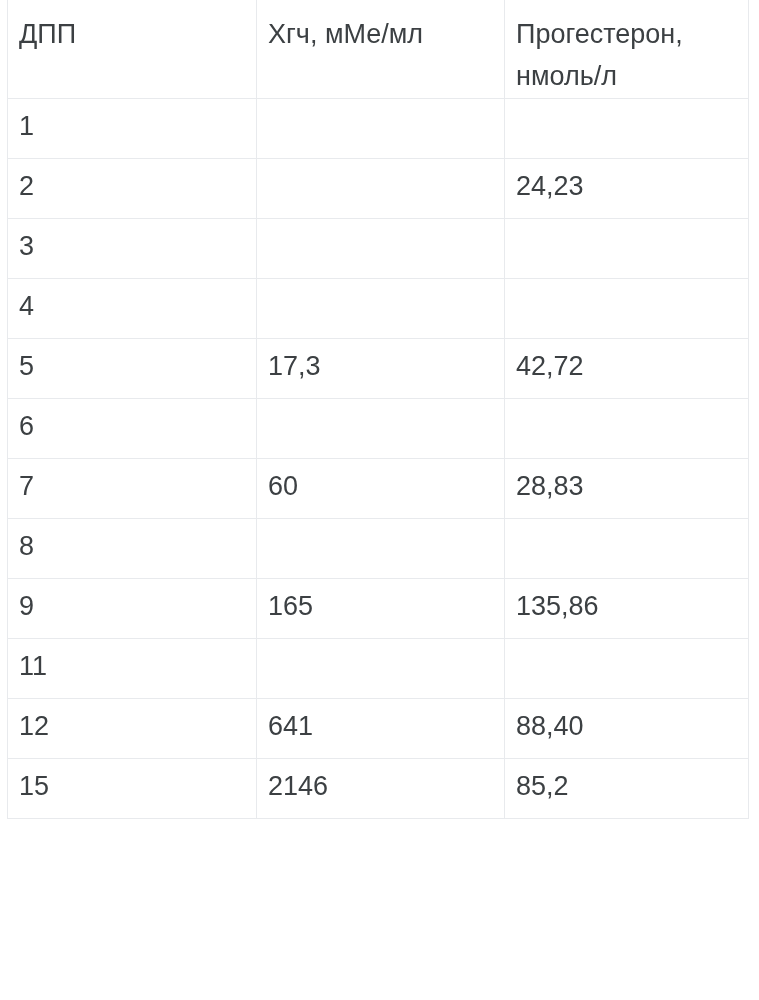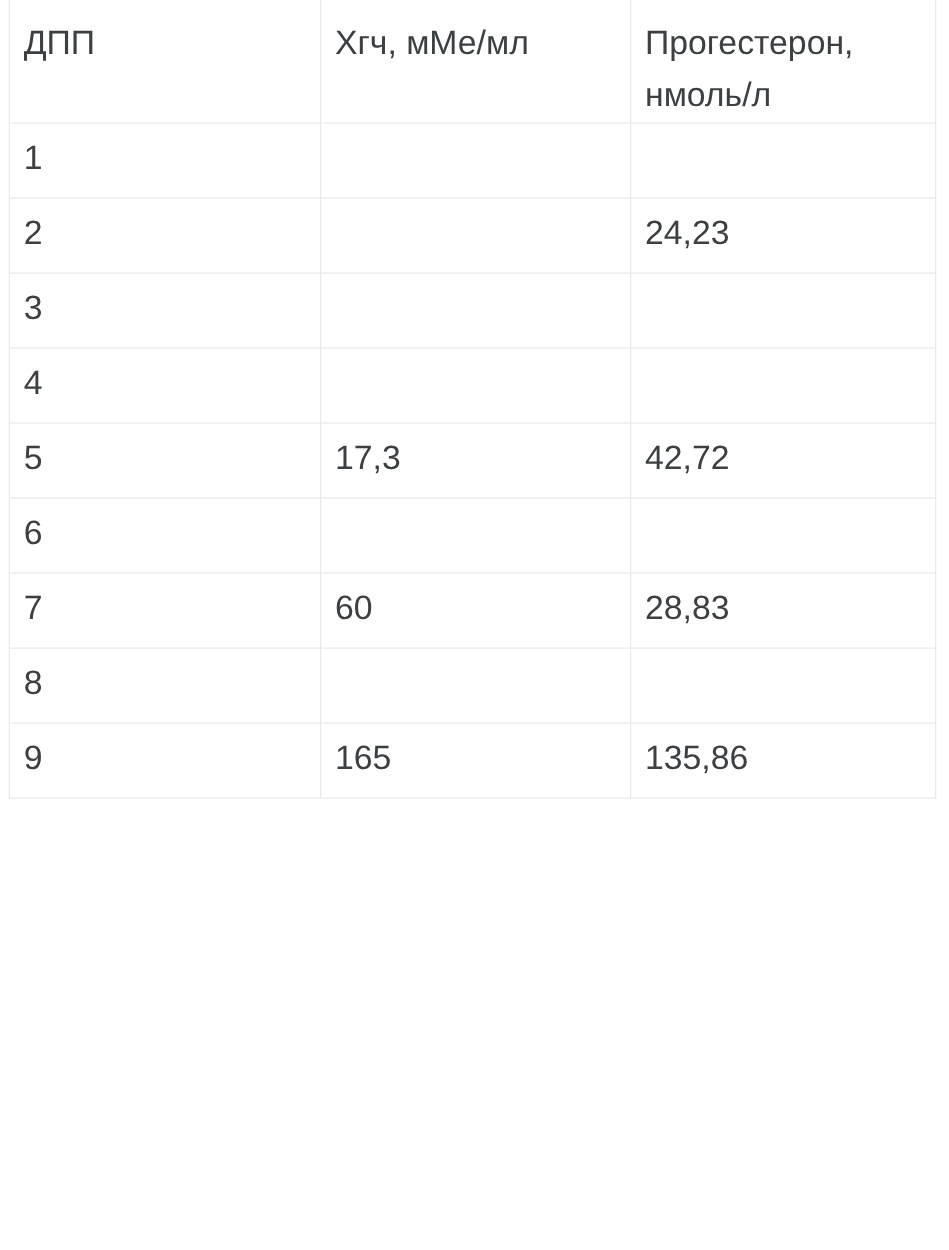--- a/index.html
+++ b/index.html
@@ -187,15 +187,48 @@
           <td>
             <span class="cell-text">9</span>
           </td>
           <td>
             <span class="cell-text">165</span>
           </td>
           <td>
             <span class="cell-text">135,86</span>
           </td>
         </tr>
+        <tr>
+          <td>
+            <span class="cell-text">11</span>
+          </td>
+          <td>
+            <span class="cell-text"></span>
+          </td>
+          <td>
+            <span class="cell-text"></span>
+          </td>
+        </tr>
+        <tr>
+          <td>
+            <span class="cell-text">12</span>
+          </td>
+          <td>
+            <span class="cell-text">641</span>
+          </td>
+          <td>
+            <span class="cell-text">88,40</span>
+          </td>
+        </tr>
+        <tr>
+          <td>
+            <span class="cell-text">15</span>
+          </td>
+          <td>
+            <span class="cell-text">2146</span>
+          </td>
+          <td>
+            <span class="cell-text">85,2</span>
+          </td>
+        </tr>
       </tbody>
   </table>
 </div>
 
 </body></html>

